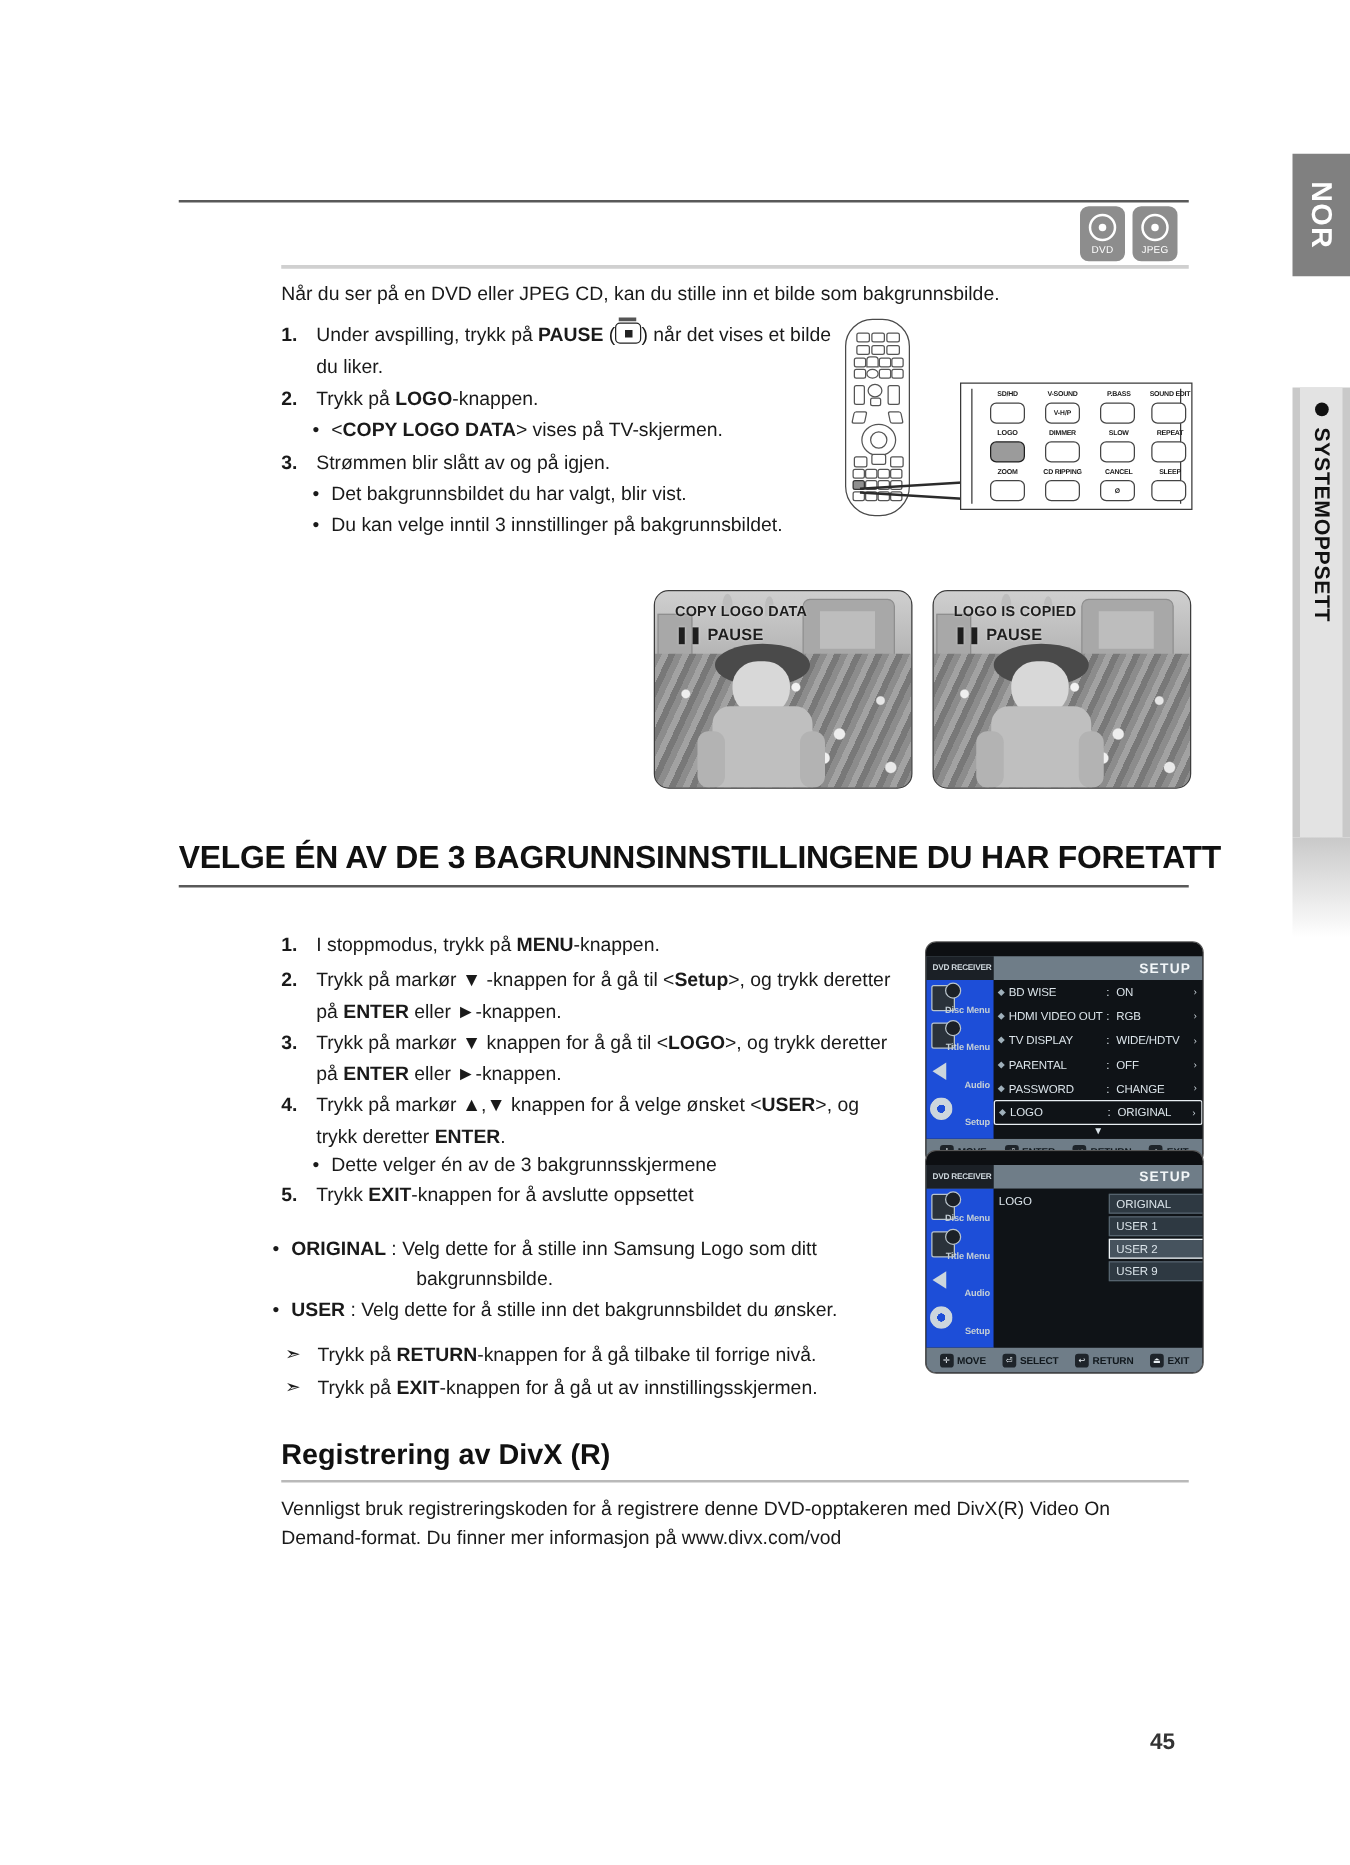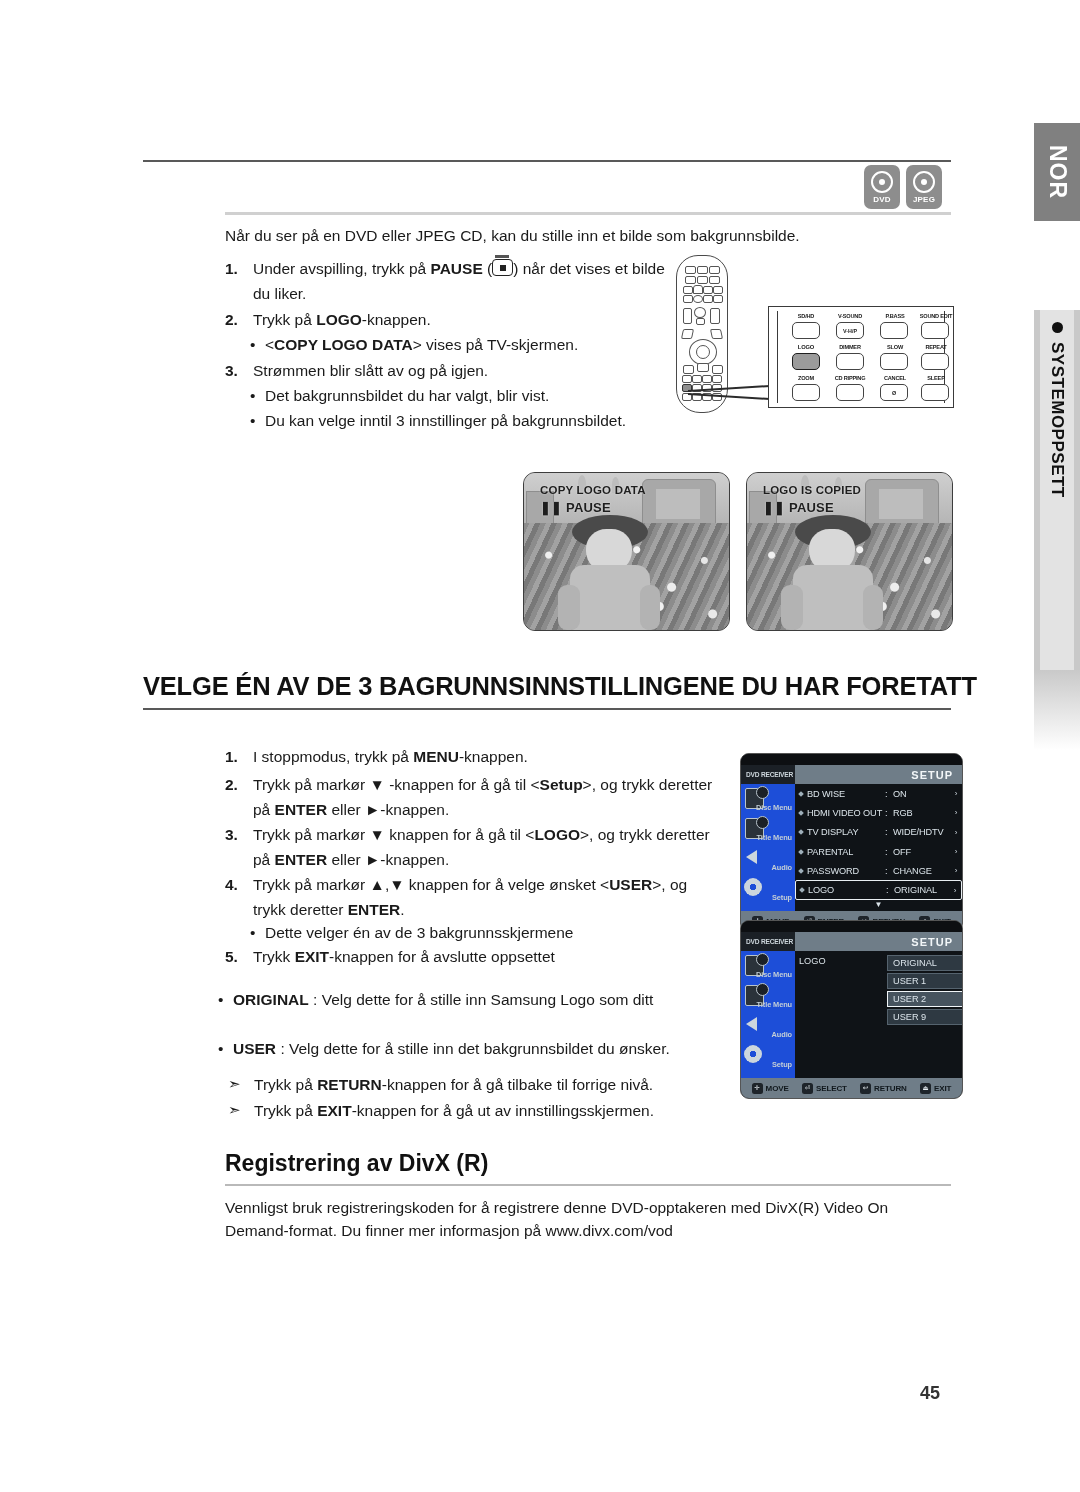--- a/index.html
+++ b/index.html
@@ -41,21 +41,21 @@
   
   .pausegly{display:inline-block;width:19px;height:15px;border:1.6px solid #222;border-radius:4px;position:relative;vertical-align:-2px;}
   .pausegly::before{content:"";position:absolute;left:50%;top:50%;transform:translate(-50%,-50%);width:6px;height:6px;background:#222;}
   .pausegly::after{content:"";position:absolute;left:2px;top:-5px;width:14px;height:3px;background:#555;}
 
   
   .badges{position:absolute;display:flex;gap:6px;}
   .badge{width:36px;height:44px;border-radius:7px;background:#8d8d8d;display:flex;flex-direction:column;align-items:center;justify-content:center;}
   .badge .disc{width:22px;height:22px;border-radius:50%;border:2px solid #fff;display:flex;align-items:center;justify-content:center;box-sizing:border-box;}
   .badge .disc::after{content:"";width:6px;height:6px;border-radius:50%;background:#fff;}
-  .badge .lbl{font-size:8px;font-weight:bold;color:#fff;margin-top:2px;letter-spacing:0.2px;}
+  .badge .lbl{font-size:8px;font-weight:normal;color:#fff;margin-top:2px;letter-spacing:0.2px;}
 
   
   .remote{position:absolute;left:676px;top:255px;width:52px;height:158px;}
   .remote-body{position:absolute;inset:0;border:1.4px solid #4a4a4a;border-radius:22px 22px 24px 24px;background:#fff;}
   .rbtn{position:absolute;background:#fff;border:1px solid #555;border-radius:2px;}
   .rpad{position:absolute;border:1.2px solid #555;border-radius:50%;}
   .logo-hl{position:absolute;background:#8f8f8f;border:1px solid #333;border-radius:2px;}
 
   .callout{position:absolute;left:768px;top:306px;width:184px;height:100px;border:1.5px solid #3a3a3a;background:#fff;}
   .callout .inner{position:absolute;left:8px;top:4px;right:8px;bottom:4px;border-left:1.5px solid #3a3a3a;border-right:1.5px solid #3a3a3a;}
@@ -331,20 +331,21 @@
   </div>
   <div class="step" style="left:225px;top:944px;width:480px">
     <span class="num">5.</span>
     <span class="txt"><span>Trykk </span><span class="b">EXIT</span><span>-knappen for å avslutte oppsettet</span></span>
   </div>
 
   <div class="sub" style="left:218px;top:987px;width:500px">
     <span class="dot">•</span>
     <span class="txt"><span class="b">ORIGINAL</span><span> : Velg dette for å stille inn Samsung Logo som ditt</span></span>
   </div>
+  <div class="p" style="left:333px;top:1012px;width:400px">bakgrunnsbilde.</div>
   <div class="sub" style="left:218px;top:1036px;width:500px">
     <span class="dot">•</span>
     <span class="txt"><span class="b">USER</span><span> : Velg dette for å stille inn det bakgrunnsbildet du ønsker.</span></span>
   </div>
 
   <div class="note" style="left:228px;top:1072px;width:520px">
     <span class="arw">➣</span>
     <span class="txt"><span>Trykk på </span><span class="b">RETURN</span><span>-knappen for å gå tilbake til forrige nivå.</span></span>
   </div>
   <div class="note" style="left:228px;top:1098px;width:520px">

